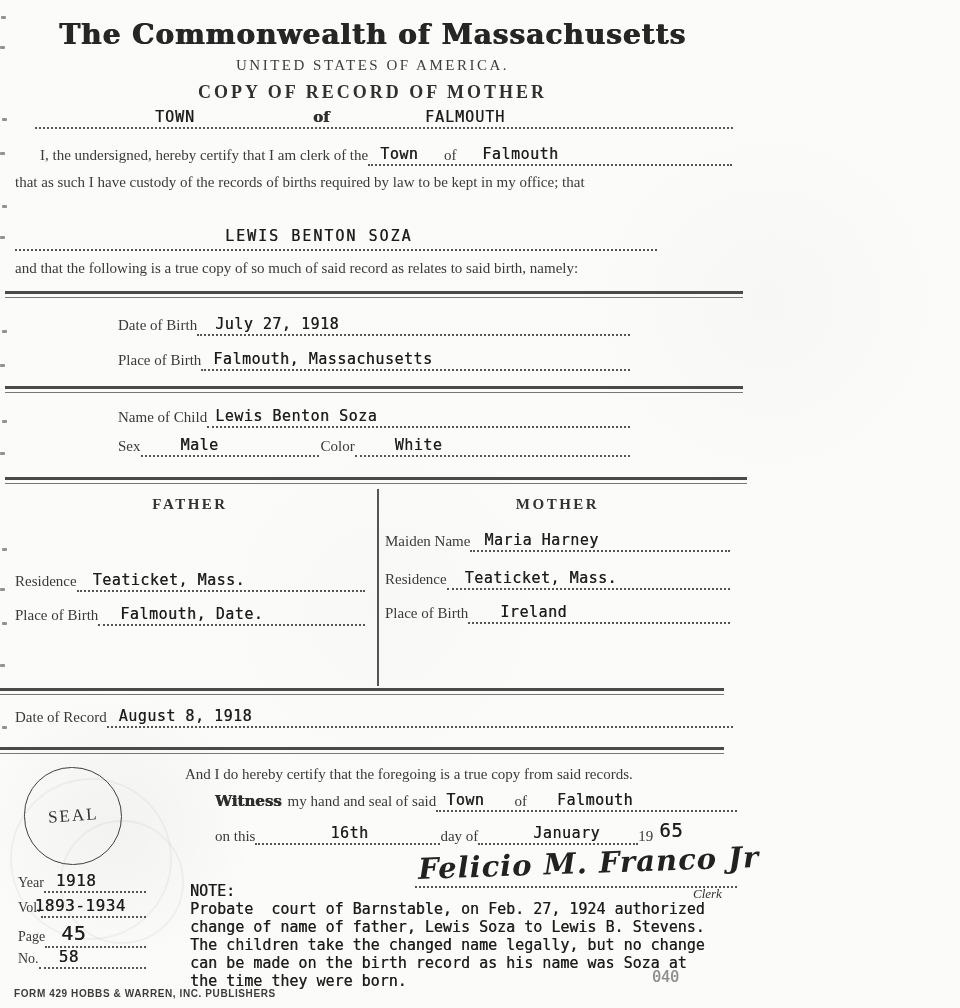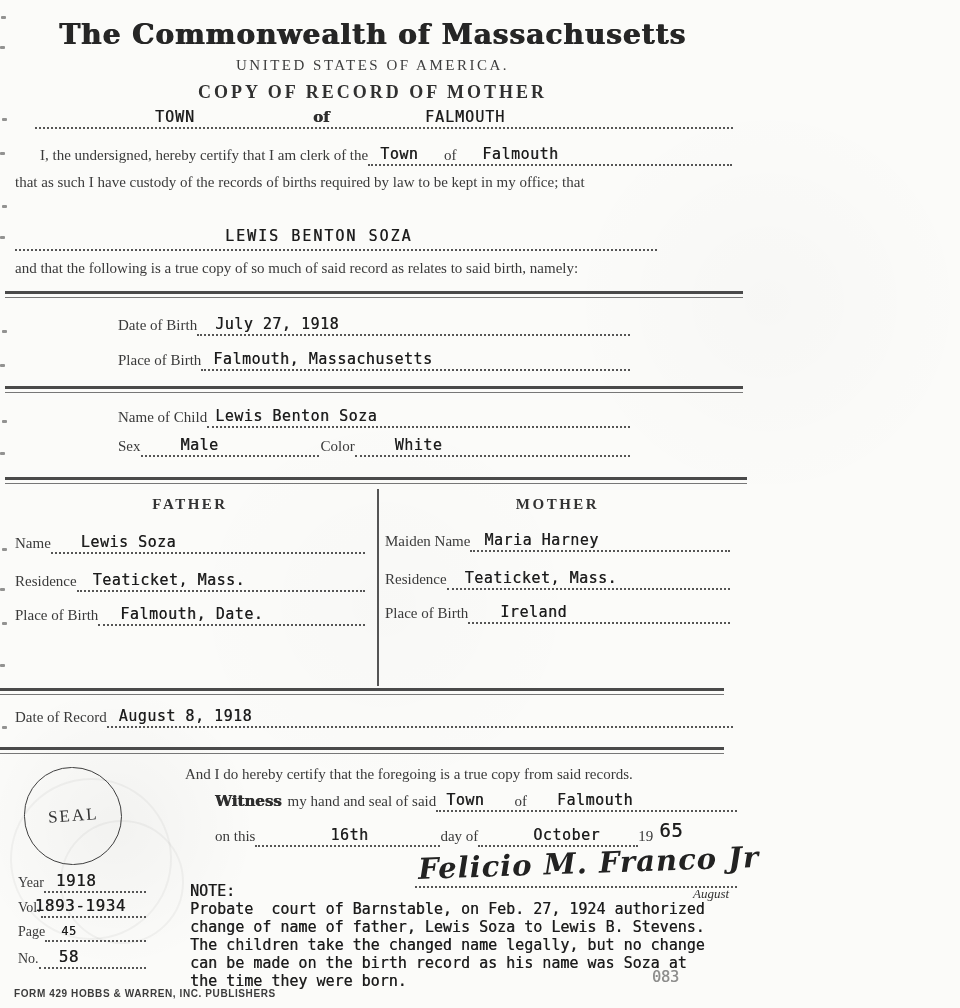--- a/index.html
+++ b/index.html
@@ -123,26 +123,20 @@
     </span>
   </div>
 
   <div class="abs rule" style="left:5px; top:477px; width:742px;"></div>
 
   <div class="abs vrule" style="left:377px; top:489px; height:197px;"></div>
 
   <div class="abs colhead" style="left:15px; top:496px; width:350px;">FATHER</div>
   <div class="abs colhead" style="left:385px; top:496px; width:345px;">MOTHER</div>
 
-  <div class="abs row" style="left:15px; top:534px; width:350px;">
-    <span class="serif">Name</span>
-    <span class="fill">
-      <span class="typed" style="margin-left:30px;">Lewis Soza</span>
-    </span>
-  </div>
   <div class="abs row" style="left:15px; top:572px; width:350px;">
     <span class="serif">Residence</span>
     <span class="fill">
       <span class="typed" style="margin-left:16px;">Teaticket, Mass.</span>
     </span>
   </div>
   <div class="abs row" style="left:15px; top:606px; width:350px;">
     <span class="serif">Place of Birth</span>
     <span class="fill">
       <span class="typed" style="margin-left:22px;">Falmouth, Date.</span>
@@ -190,67 +184,67 @@
   <div class="abs row" style="left:215px; top:792px; width:522px;">
     <span class="bl" style="font-size:15px;">Witness</span>
     <span class="serif" style="margin-left:6px; white-space:nowrap;">my hand and seal of said</span>
     <span class="fill">
       <span class="typed" style="margin-left:10px;">Town</span>
       <span class="serif" style="margin-left:26px;">of</span>
       <span class="typed" style="margin-left:26px;">Falmouth</span>
     </span>
   </div>
 
-  <div class="abs row" style="left:215px; top:823px; width:475px;">
+  <div class="abs row" style="left:215px; top:823px; width:475px;align-items:flex-end;">
     <span class="serif">on this</span>
     <span class="fill" style="flex:0 0 185px;">
       <span class="typed" style="margin-left:75px;">16th</span>
     </span>
     <span class="serif">day of</span>
     <span class="fill" style="flex:0 0 160px;">
-      <span class="typed" style="margin-left:55px;">October</span>
+      <span class="typed" style="margin-left:55px;">January</span>
     </span>
     <span class="serif">19</span>
     <span class="typed" style="font-size:19px; position:relative; top:-4px; margin-left:6px;">65</span>
   </div>
 
   <div class="abs signature" style="left:418px; top:846px;">Felicio M. Franco Jr</div>
   <div class="abs dotline" style="left:415px; top:864px; width:322px; height:22px;"></div>
-  <div class="abs clerk" style="left:693px; top:886px;">August</div>
+  <div class="abs clerk" style="left:693px; top:886px;">Clerk</div>
 
   <div class="abs row" style="left:18px; top:872px; width:128px;">
     <span class="serif" style="font-size:14px;">Year</span>
     <span class="fill">
       <span class="typed" style="margin-left:12px; font-size:16px;">1918</span>
     </span>
   </div>
   <div class="abs row" style="left:18px; top:897px; width:128px;">
     <span class="serif" style="font-size:14px;">Vol.</span>
     <span class="fill">
       <span class="typed" style="margin-left:-6px; font-size:16px;">1893-1934</span>
     </span>
   </div>
   <div class="abs row" style="left:18px; top:922px; width:128px;">
     <span class="serif" style="font-size:14px;">Page</span>
     <span class="fill">
-      <span class="typed" style="margin-left:16px; font-size:12px;">45</span>
+      <span class="typed" style="margin-left:16px; font-size:20px;">45</span>
     </span>
   </div>
   <div class="abs row" style="left:18px; top:948px; width:128px;">
     <span class="serif" style="font-size:14px;">No.</span>
     <span class="fill">
       <span class="typed" style="margin-left:20px; font-size:16px;">58</span>
     </span>
   </div>
 
   <div class="abs note-line" style="left:190px; top:882px;">NOTE:</div>
   <div class="abs" style="left:190px; top:900px;">
     <div class="note-line">Probate  court of Barnstable, on Feb. 27, 1924 authorized</div>
     <div class="note-line">change of name of father, Lewis Soza to Lewis B. Stevens.</div>
     <div class="note-line">The children take the changed name legally, but no change</div>
     <div class="note-line">can be made on the birth record as his name was Soza at</div>
     <div class="note-line">the time they were born.</div>
   </div>
 
   <div class="abs form-info" style="left:14px; top:988px;">FORM 429   HOBBS &amp; WARREN, INC.   PUBLISHERS</div>
-  <div class="abs note-line stamp" style="left:652px; top:968px;">083</div>
+  <div class="abs note-line stamp" style="left:652px; top:968px;">040</div>
 
 </div>
 
 </body></html>

